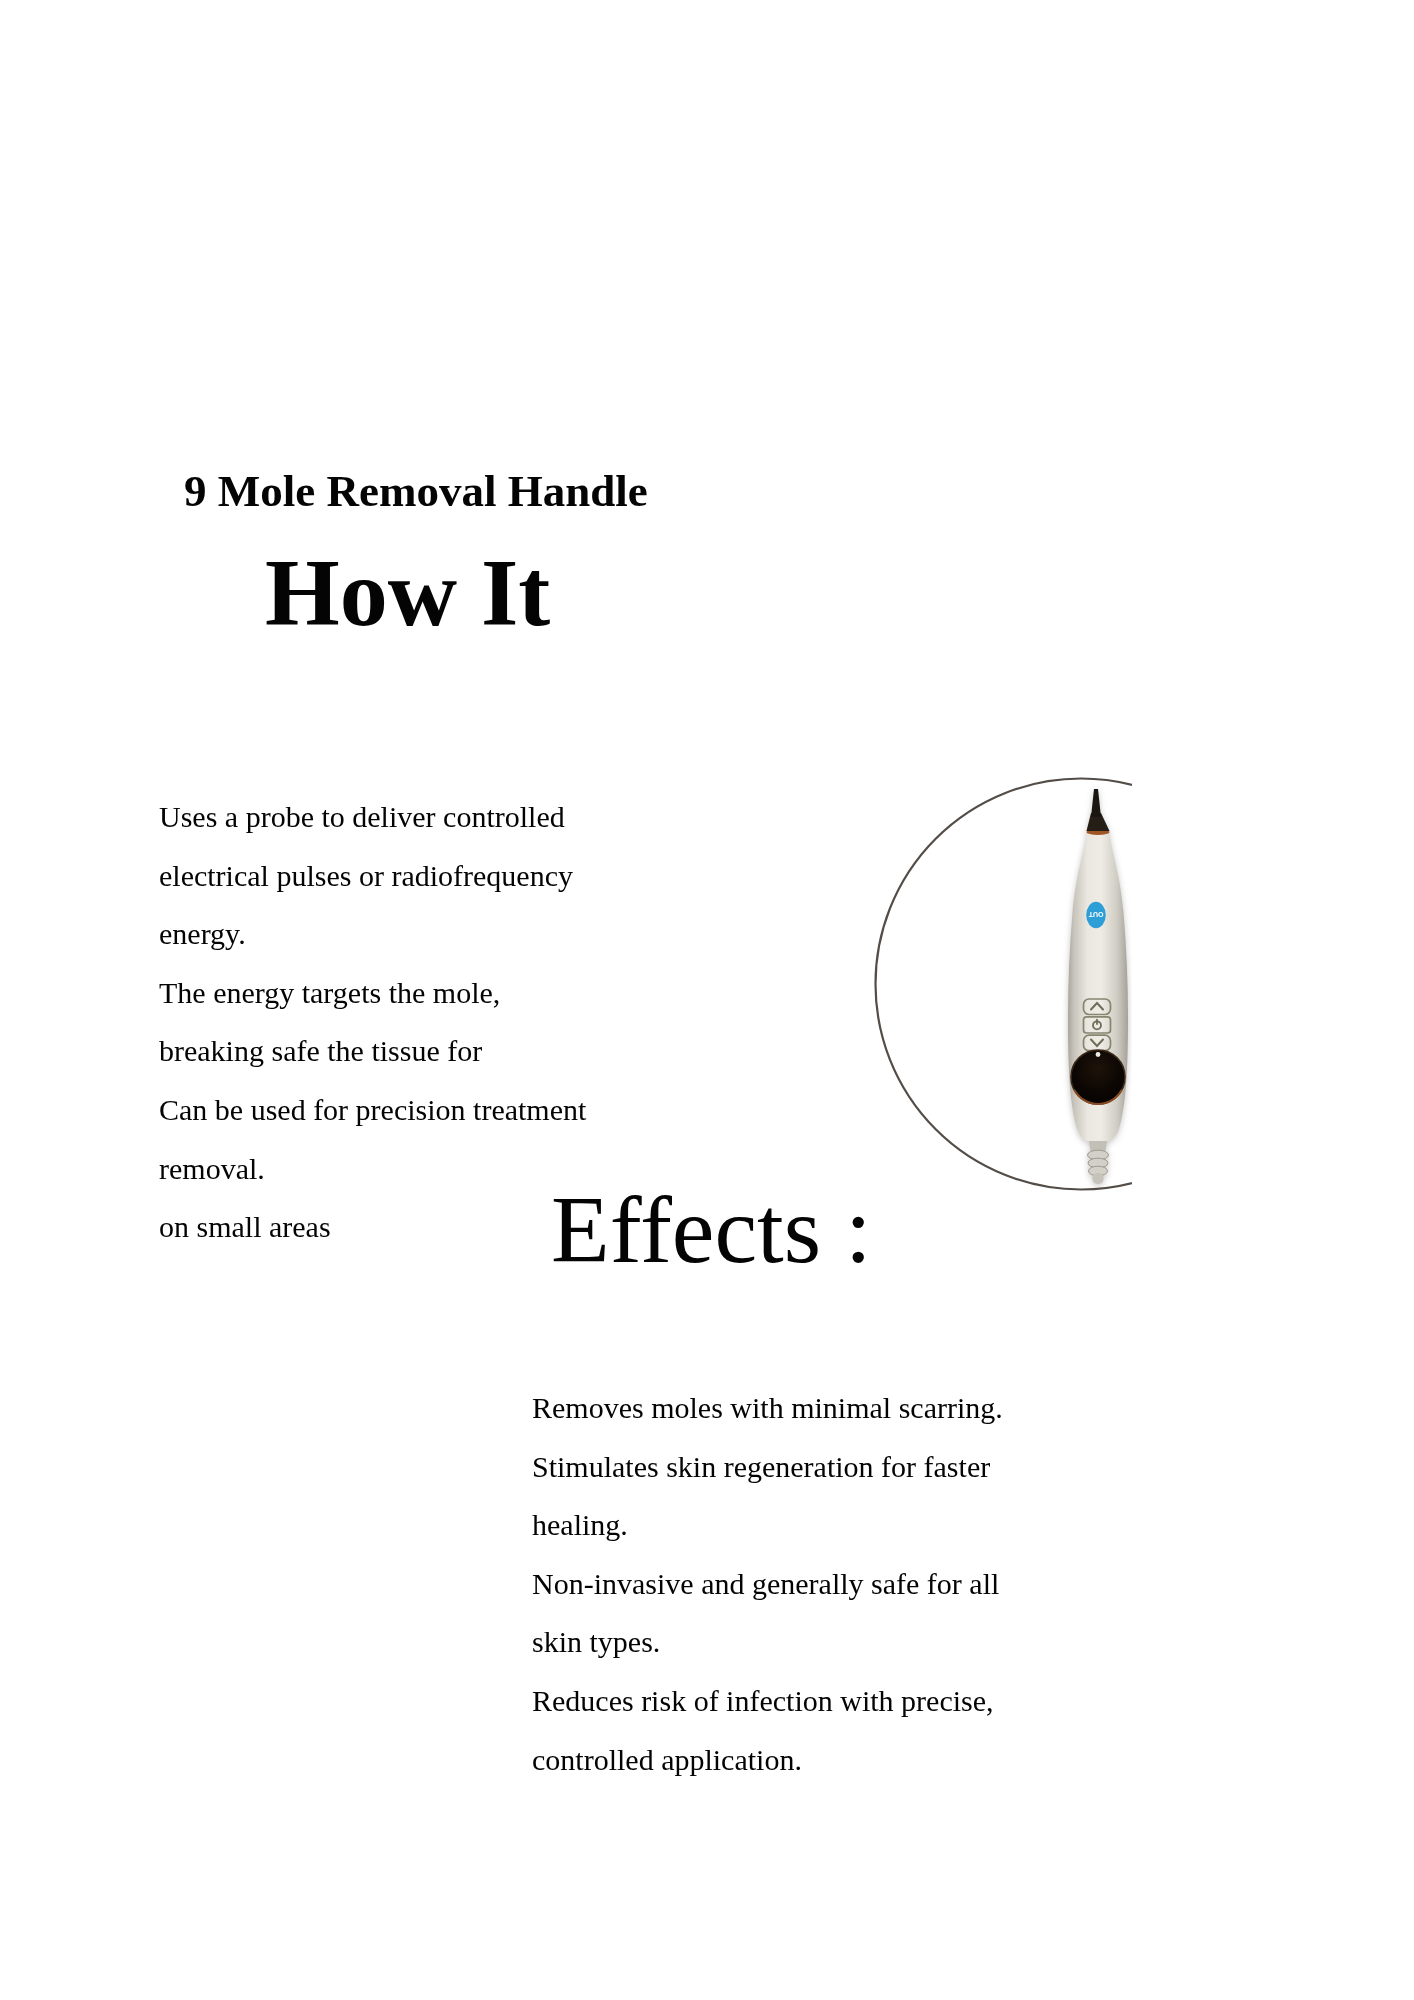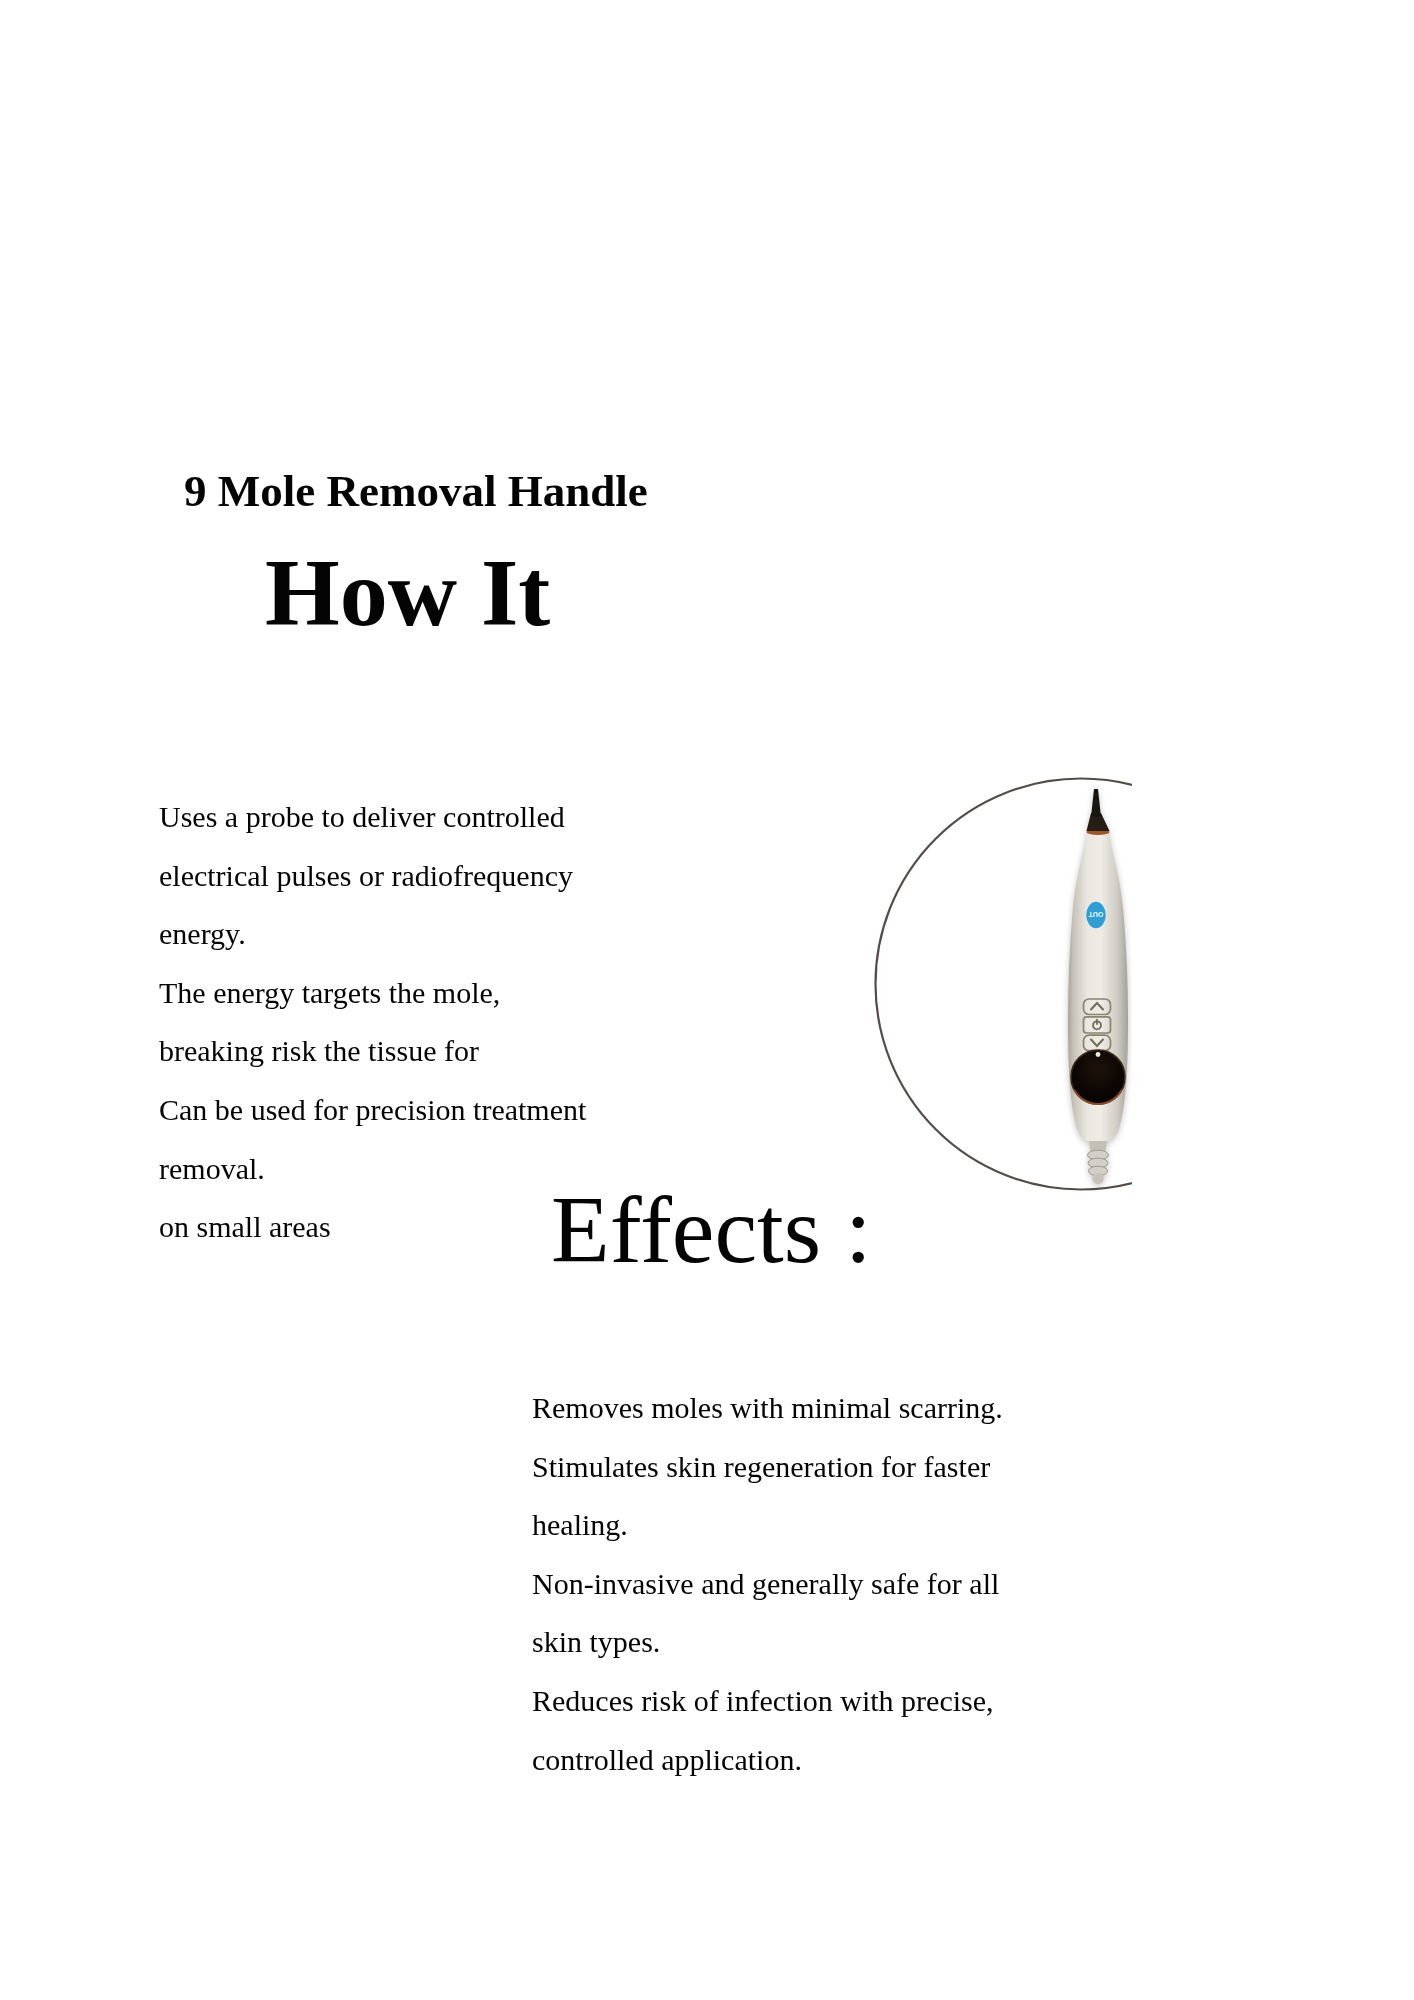--- a/index.html
+++ b/index.html
@@ -39,21 +39,21 @@
 
   <h1 class="how-heading">
     <span class="hline">How It</span>
   </h1>
 
   <div class="body-block left-body">
       <div>Uses a probe to deliver controlled</div>
       <div>electrical pulses or radiofrequency</div>
       <div>energy.</div>
       <div>The energy targets the mole,</div>
-      <div>breaking risk the tissue for</div>
+      <div>breaking safe the tissue for</div>
       <div>Can be used for precision treatment</div>
       <div>removal.</div>
       <div>on small areas</div>
     </div>
 
   <figure class="device-figure">
     <svg width="425" height="430" viewBox="0 0 425 430">
       <defs>
         <linearGradient id="bodyGrad" x1="0" y1="0" x2="1" y2="0">
           <stop offset="0" stop-color="#a9a59c"></stop>

